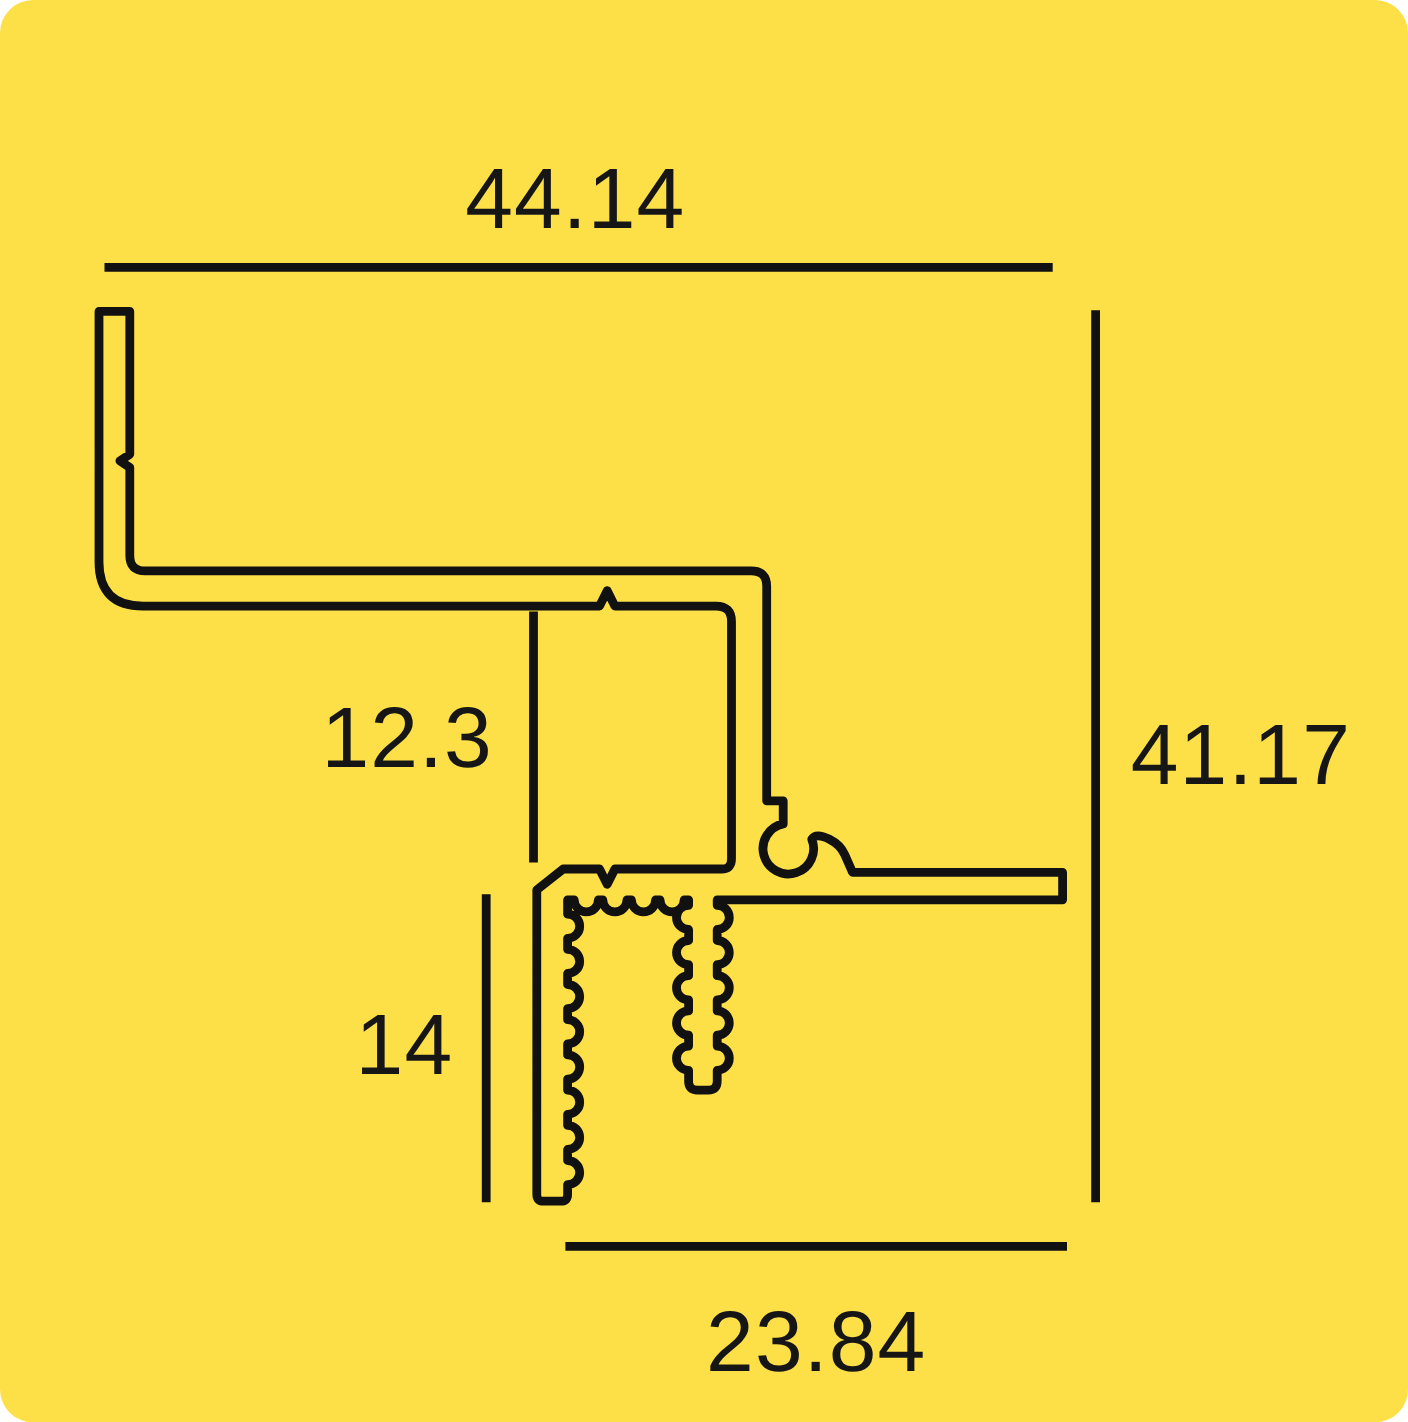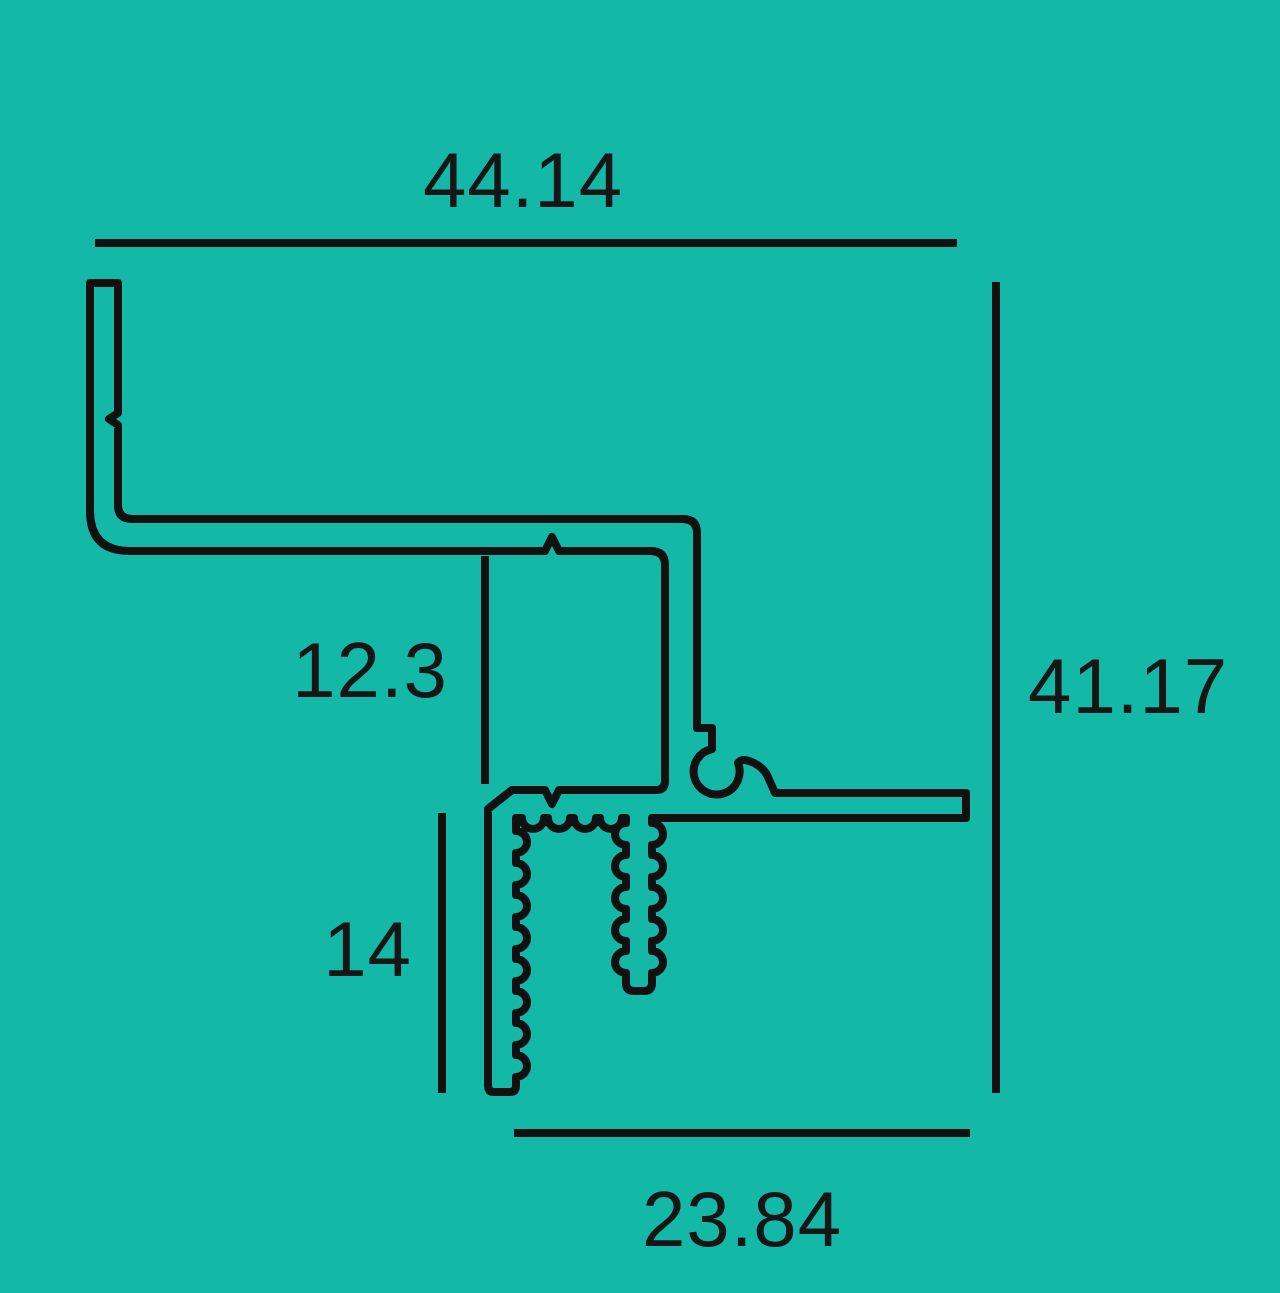--- a/index.html
+++ b/index.html
@@ -4,23 +4,24 @@
 <style>
   html, body {
     margin: 0;
     padding: 0;
     background: #ffffff;
   }
   .canvas {
     position: relative;
     width: 1280px;
     height: 1293px;
-    background: #14b8a6;
+    background: #fde047;
     overflow: hidden;
     font-family: "Liberation Sans", sans-serif;
+    border-radius: 30px;
   }
   svg { display: block; }
   .outline {
     fill: none;
     stroke: #111111;
     stroke-width: 8;
     stroke-linejoin: round;
     stroke-linecap: round;
   }
   .dim-line {

